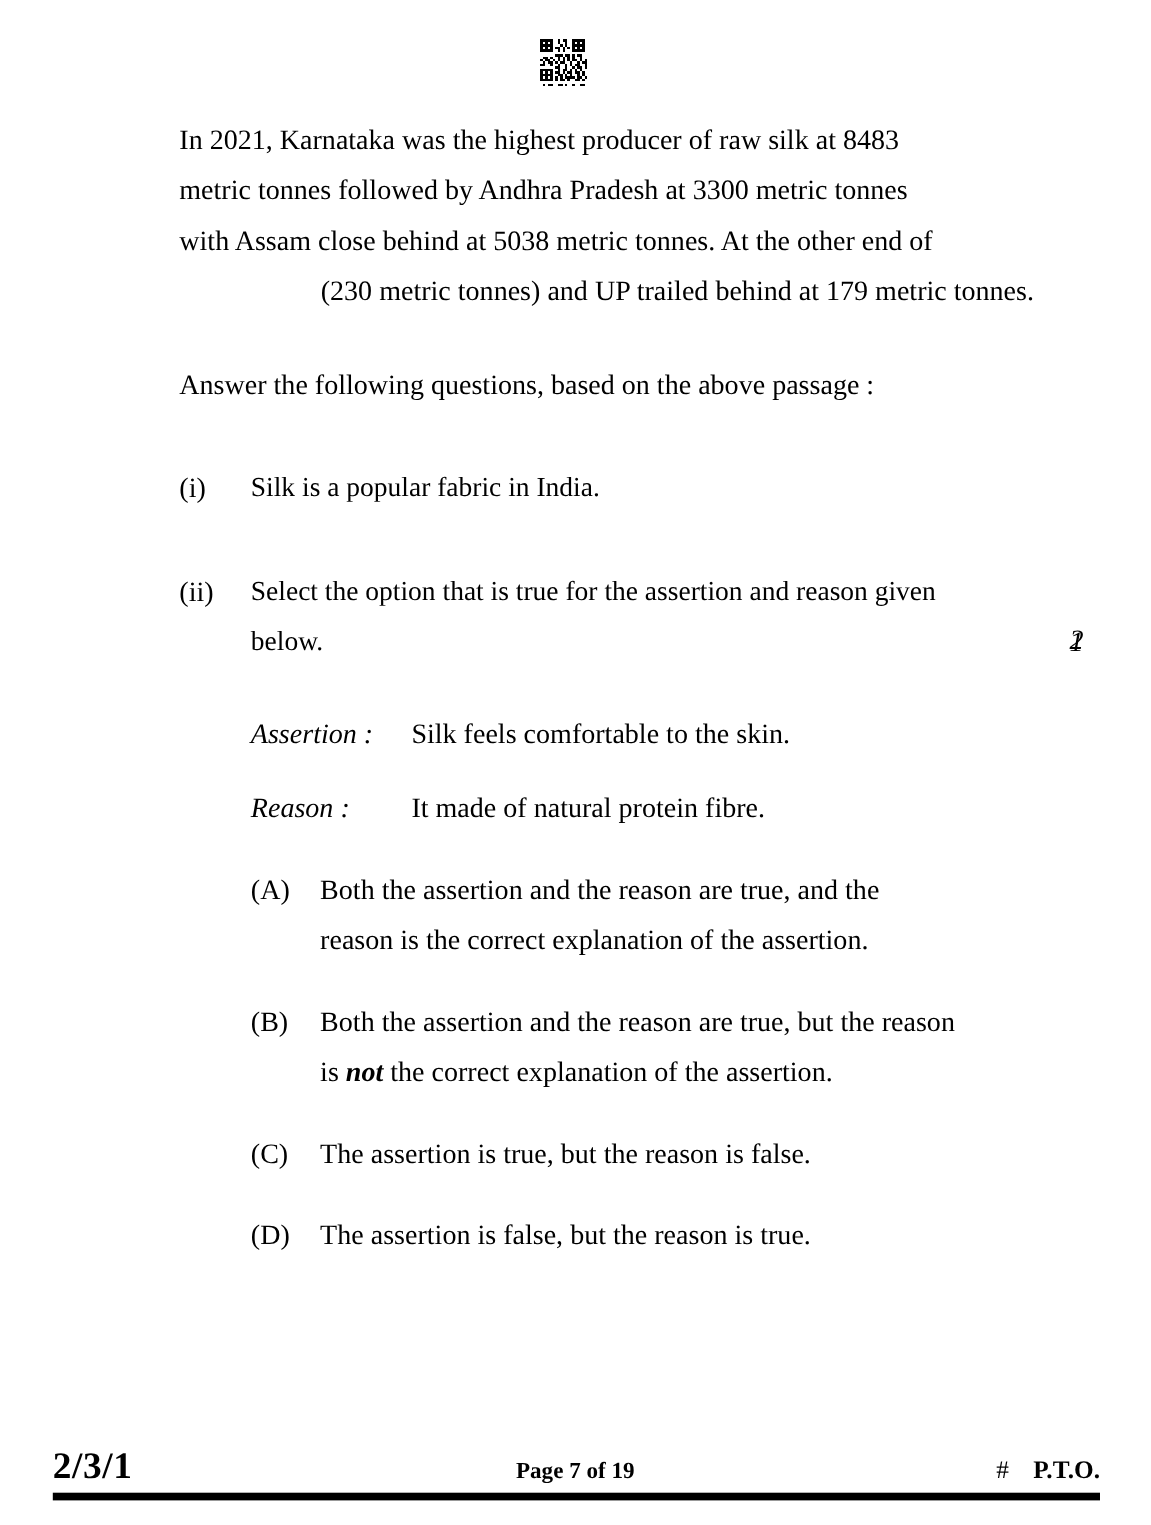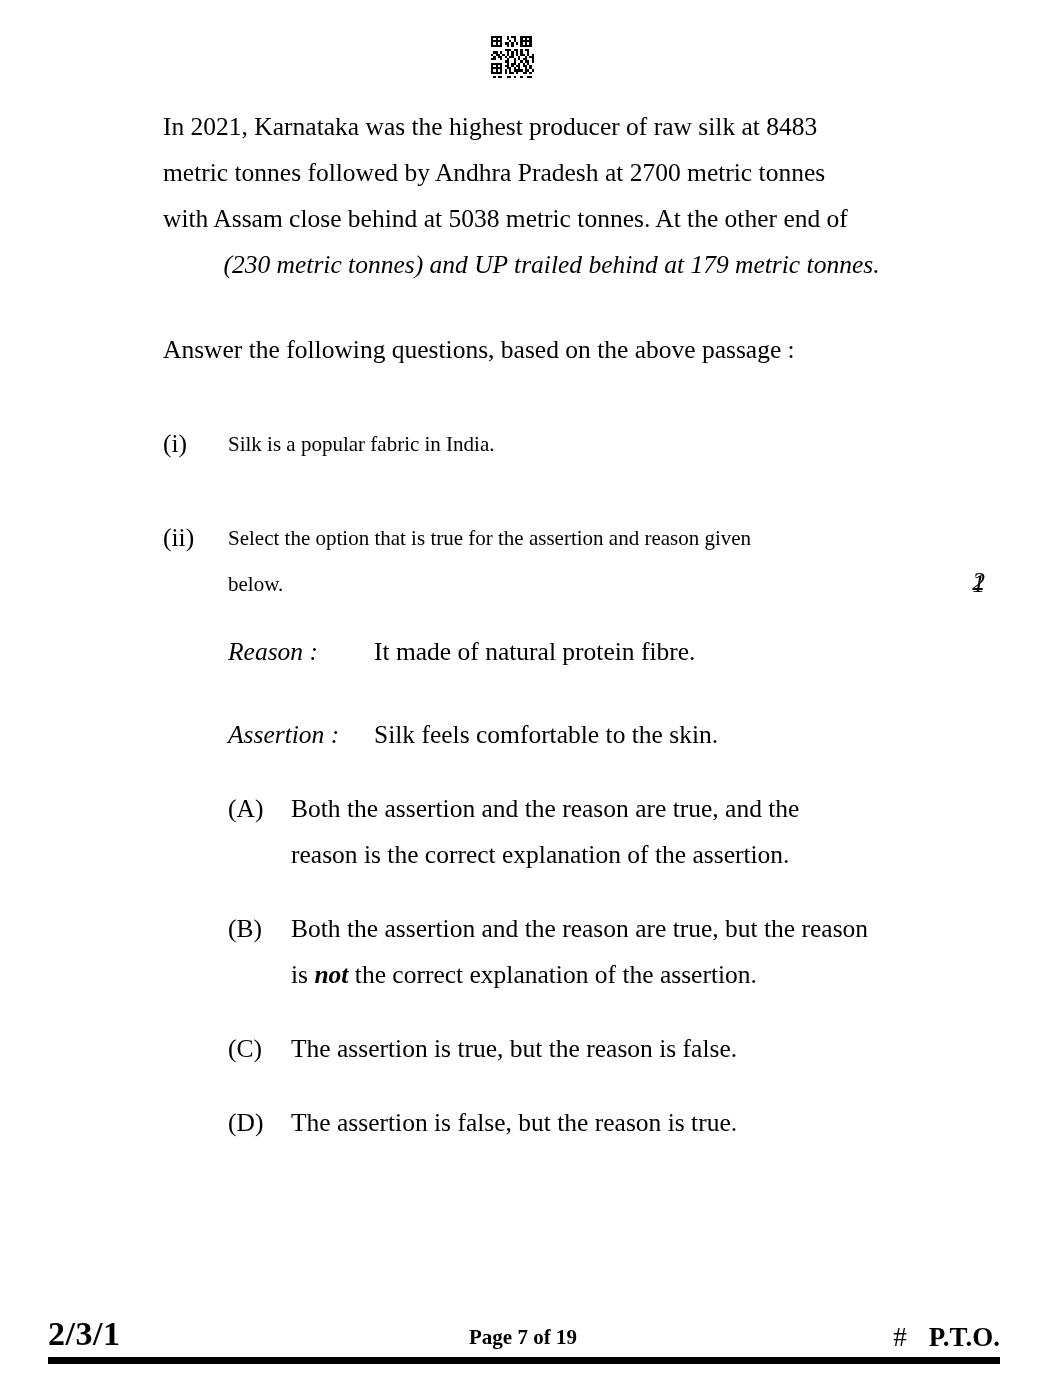--- a/index.html
+++ b/index.html
@@ -36,21 +36,21 @@
 
   .passage {
     font-size: 25.5px;
     line-height: 46px;
     text-align: justify;
     text-justify: inter-word;
     margin: 0;
     hyphens: none;
   }
   .passage > span { display: block; }
-  .passage .last-line { text-align: center; font-style: italic; }
+  .passage .last-line { text-align: right; }
 
   .instruction {
     font-size: 25.5px;
     line-height: 46px;
     margin: 0;
     padding-top: 39px;
   }
 
   
   .qblock {
@@ -60,21 +60,21 @@
   .qnum {
     position: absolute;
     left: 0;
     top: 48px;
     width: 60px;
     font-size: 25.5px;
     line-height: 46px;
   }
   .qbody {
     margin-left: 65px;          
-    font-size: 21px;
+    font-size: 25px;
     line-height: 46px;
   }
   .qbody .justified {
     text-align: justify;
     text-justify: inter-word;
   }
   .qbody .plain { text-align: left; }
 
   
   .marks {
@@ -149,21 +149,21 @@
     width: 1046px;
     text-align: center;
     font-size: 21px;
     font-weight: bold;
     line-height: 36px;
   }
   #footer-right {
     position: absolute;
     right: 46px;
     top: 7px;
-    font-size: 27px;
+    font-size: 23px;
     line-height: 36px;
     white-space: nowrap;
   }
   #footer-hash { font-weight: normal; margin-right: 22px; }
   #footer-pto { font-weight: bold; }
   #footer-rule {
     position: absolute;
     left: 48px;
     top: 45px;
     width: 952px;
@@ -273,21 +273,21 @@
         <rect x="17" y="19" width="2" height="1"></rect>
       </g>
     </svg>
   </span>
 </div>
 
 <div id="page-body">
 
   <div class="passage">
     <span>In 2021, Karnataka was the highest producer of raw silk at 8483</span>
-    <span>metric tonnes followed by Andhra Pradesh at 2700 metric tonnes</span>
+    <span>metric tonnes followed by Andhra Pradesh at 3300 metric tonnes</span>
     <span>with Assam close behind at 5038 metric tonnes. At the other end of</span>
     <span class="last-line">(230 metric tonnes) and UP trailed behind at 179 metric tonnes.</span>
   </div>
 
   <div class="instruction">Answer the following questions, based on the above passage :</div>
 
   <div class="qblock">
     <div class="qnum">(i)</div>
     <div class="qbody">
       <div class="plain">Silk is a popular fabric in India.</div>
@@ -297,28 +297,28 @@
 
   <div class="qblock">
     <div class="qnum">(ii)</div>
     <div class="qbody">
       <div class="justified">Select the option that is true for the assertion and reason given</div>
       <div class="plain">below.</div>
     </div>
     <div class="marks" style="top: 94px;">1</div>
   </div>
 
+  <div class="ar-row first">
+    <div class="ar-label">Assertion :</div>
+    <div class="ar-value">Silk feels comfortable to the skin.</div>
+  </div>
+
   <div class="ar-row second">
     <div class="ar-label">Reason :</div>
     <div class="ar-value">It made of natural protein fibre.</div>
-  </div>
-
-  <div class="ar-row first">
-    <div class="ar-label">Assertion :</div>
-    <div class="ar-value">Silk feels comfortable to the skin.</div>
   </div>
 
   <div class="option">
     <div class="olabel">(A)</div>
     <div class="otext justified">
       <div>Both the assertion and the reason are true, and the</div>
       <div class="lastline">reason is the correct explanation of the assertion.</div>
     </div>
   </div>
 

